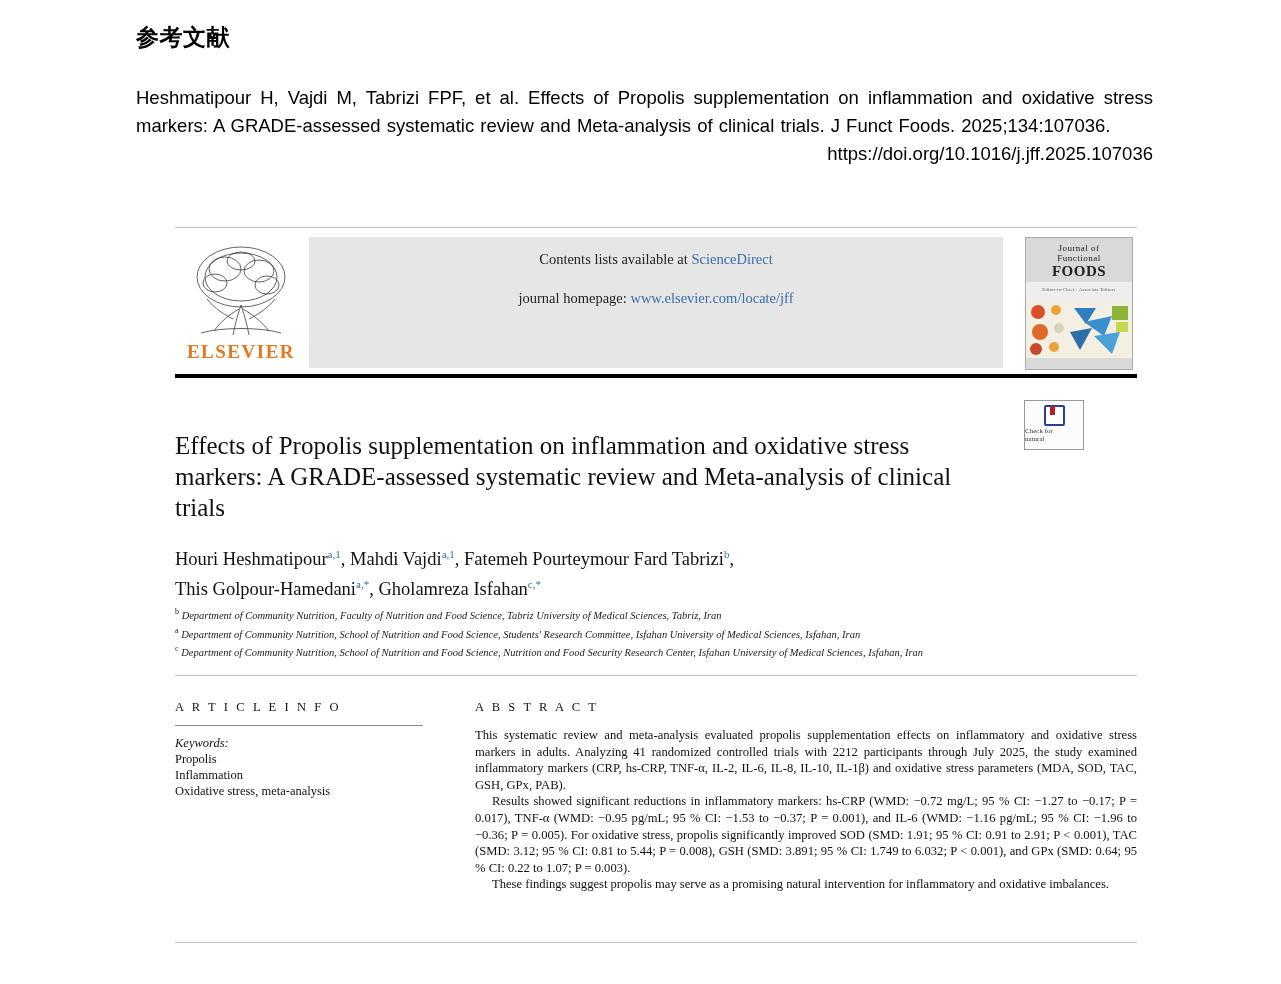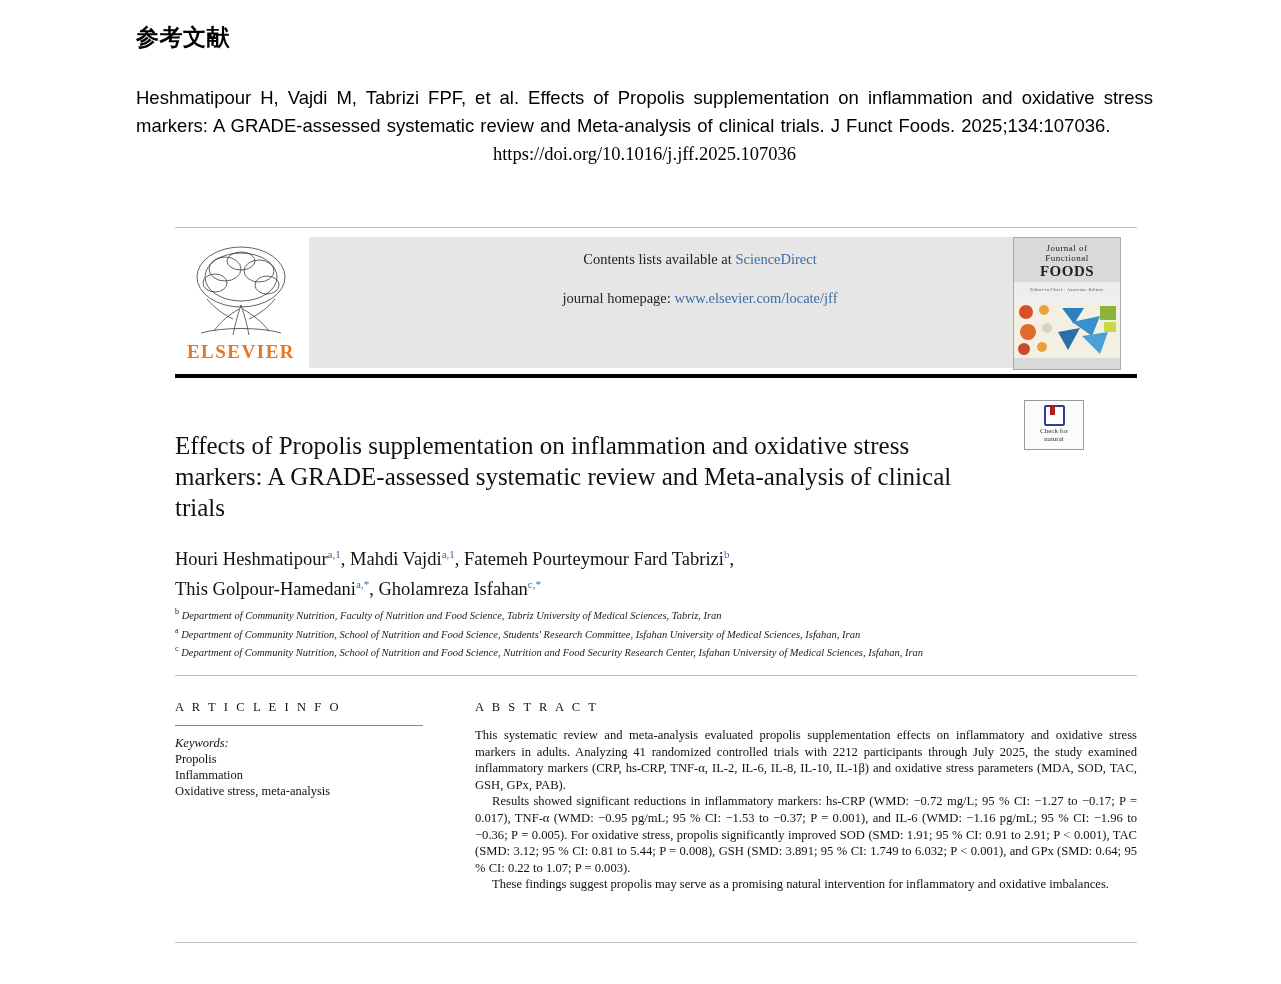--- a/index.html
+++ b/index.html
@@ -32,23 +32,22 @@
     left: 136px;
     top: 84px;
     width: 1017px;
     font-size: 18.5px;
     line-height: 28px;
     text-align: justify;
     color: #000;
     word-spacing: 1px;
   }
   .reference-doi {
-    text-align: center;
+    text-align: right;
     display: block;
-    font-family: Liberation Serif, serif;
   }
 
   
   .paper {
     position: absolute;
     left: 136px;
     top: 212px;
     width: 1017px;
     height: 760px;
     background: #fff;
@@ -99,21 +98,20 @@
     font-weight: 700;
   }
   .journal-band {
     position: absolute;
     left: 134px;
     top: 0;
     width: 694px;
     height: 131px;
     background: #e6e6e6;
     text-align: center;
-    padding-left: 44px;
   }
   .contents-line {
     margin-top: 14px;
     font-size: 14.5px;
     color: #222;
   }
   .contents-line a {
     color: #3a6ea5;
     text-decoration: none;
   }
@@ -127,21 +125,21 @@
     margin-top: 22px;
     font-size: 14.5px;
     color: #222;
   }
   .homepage-line a {
     color: #3a6ea5;
     text-decoration: none;
   }
   .cover-thumb {
     position: absolute;
-    right: 16px;
+    right: 4px;
     top: 0;
     width: 106px;
     height: 131px;
     border: 1px solid #aaa;
     background: #fff;
     overflow: hidden;
   }
   .cover-top {
     position: absolute;
     left: 0; top: 0;
@@ -184,21 +182,21 @@
 
   
   .updates-badge {
     position: absolute;
     left: 888px;
     top: 188px;
     width: 58px;
     height: 48px;
     border: 1px solid #999;
     background: #fbfbfb;
-    text-align: center;
+    text-align: left;
   }
   .updates-badge .book {
     width: 17px;
     height: 17px;
     margin: 4px auto 1px auto;
     border: 2px solid #2a3f8f;
     border-radius: 2px;
     position: relative;
     background: #fff;
   }

